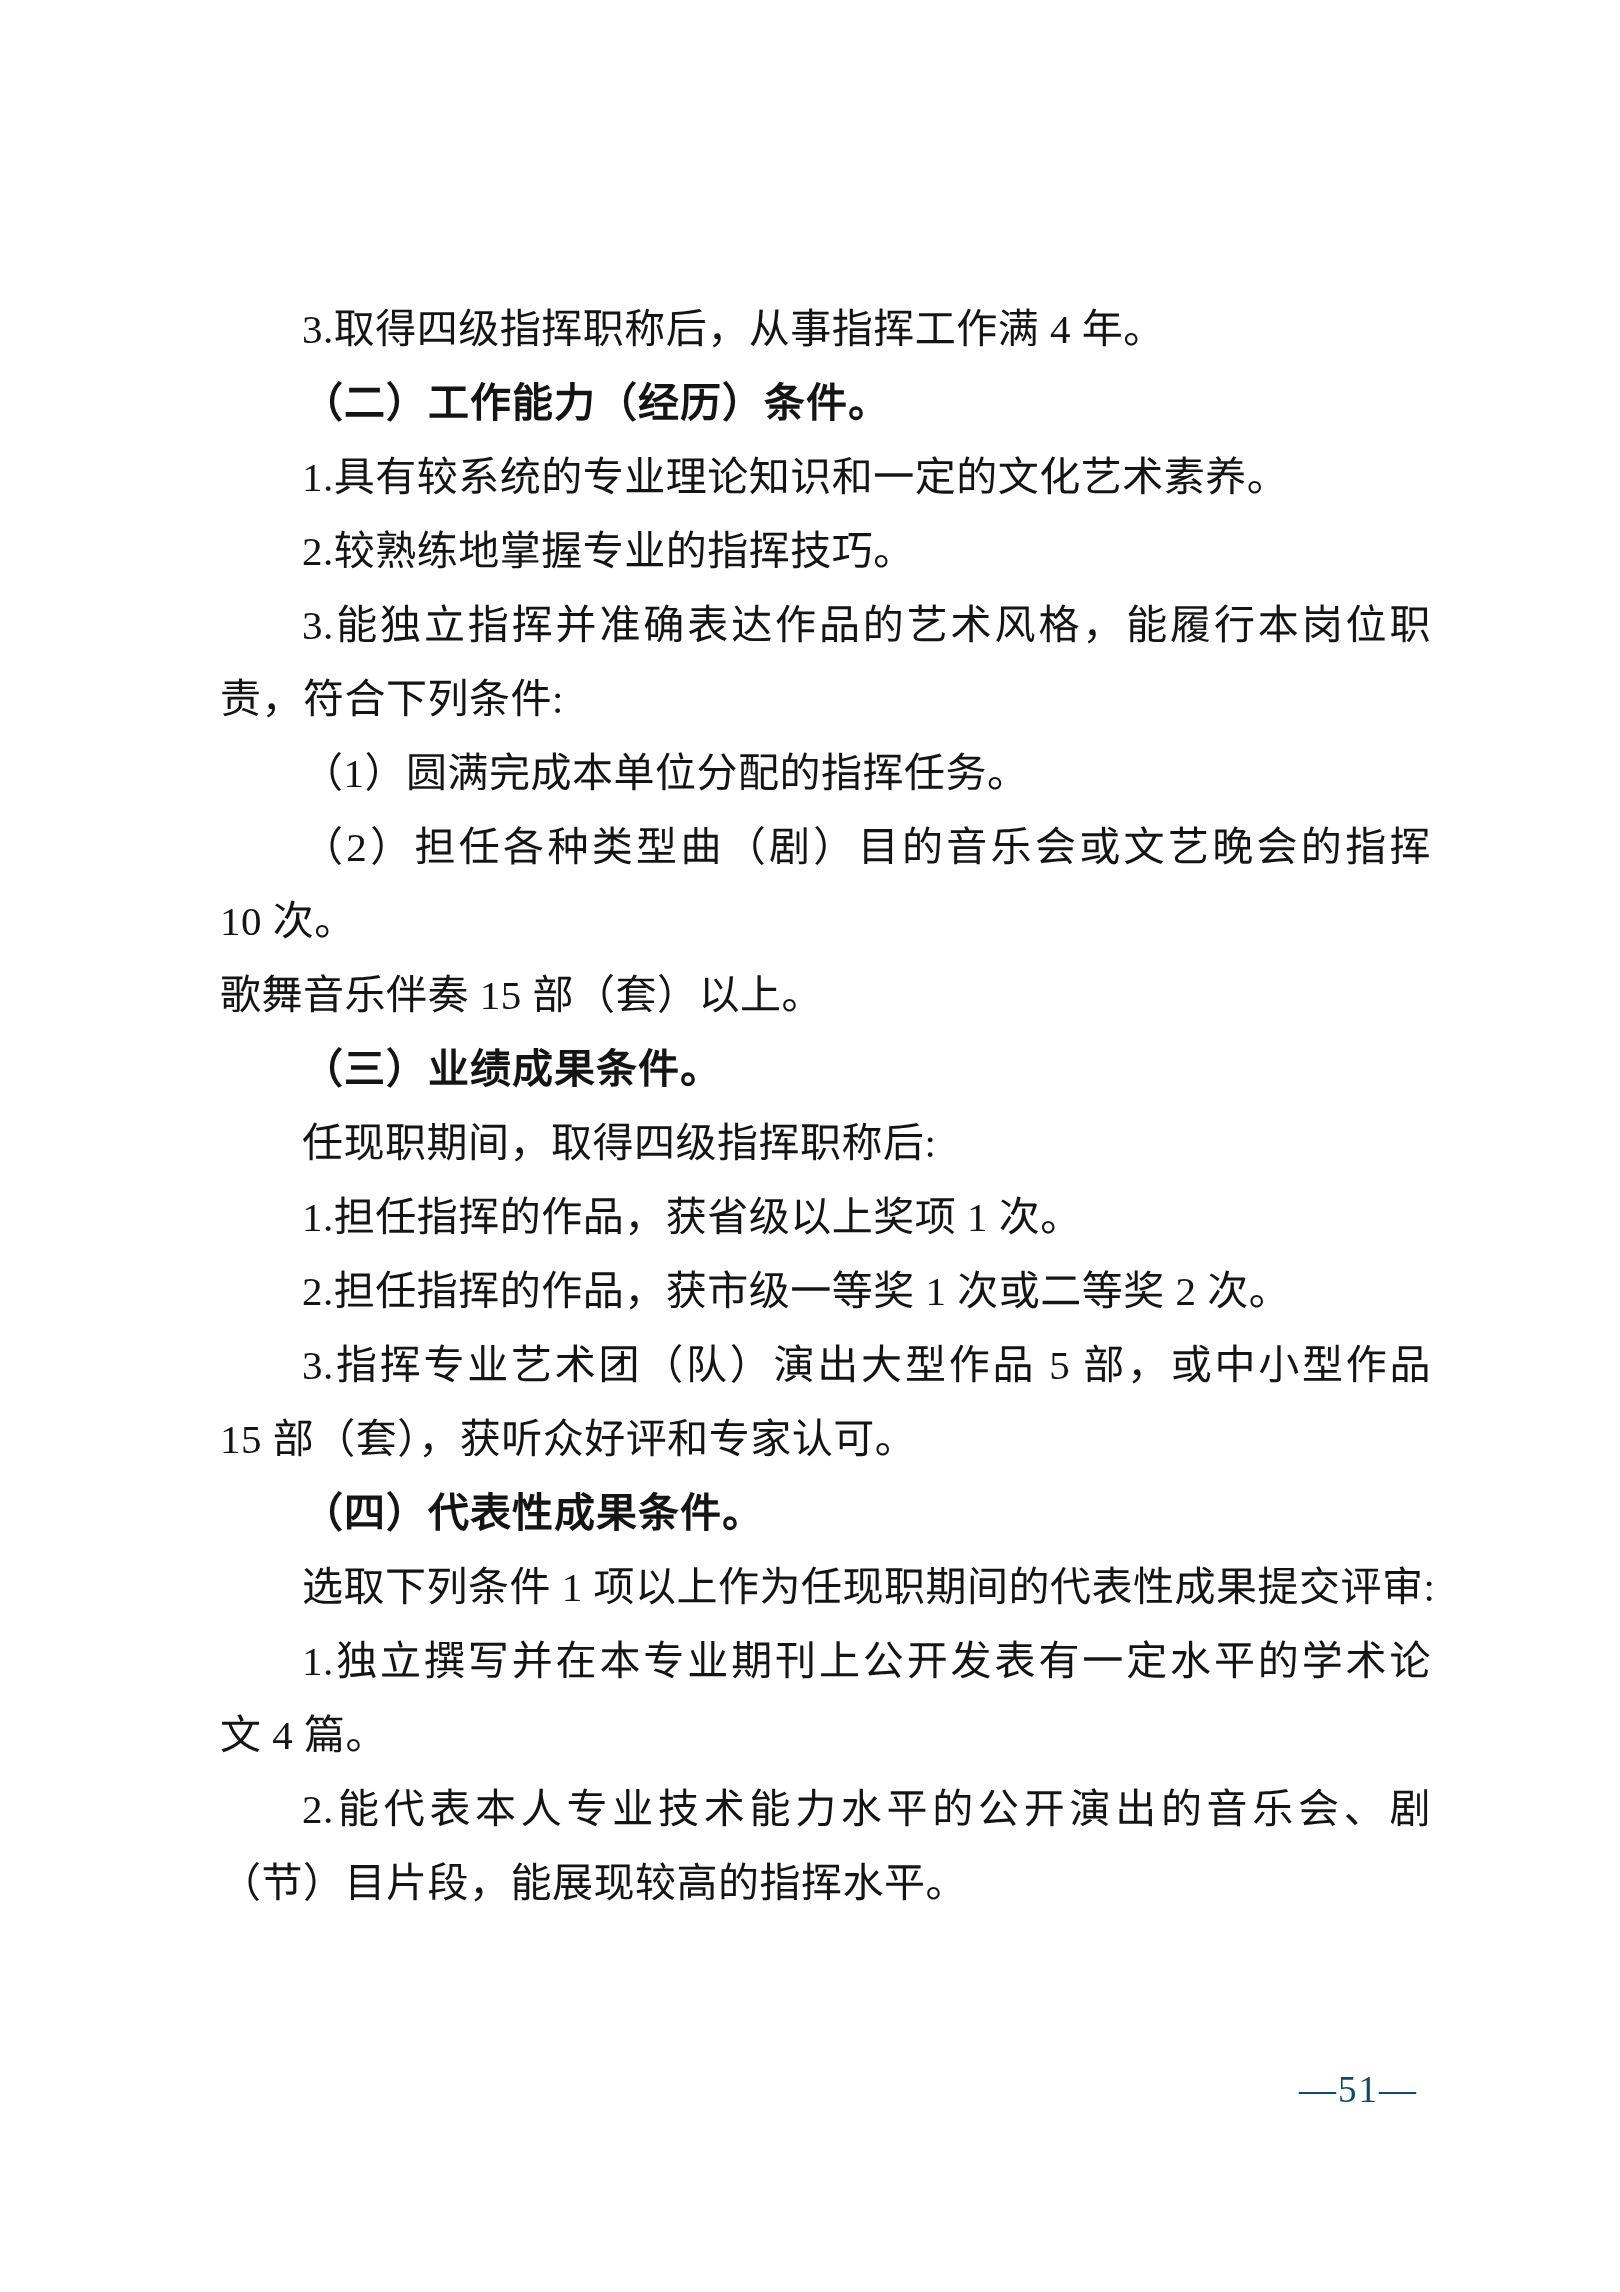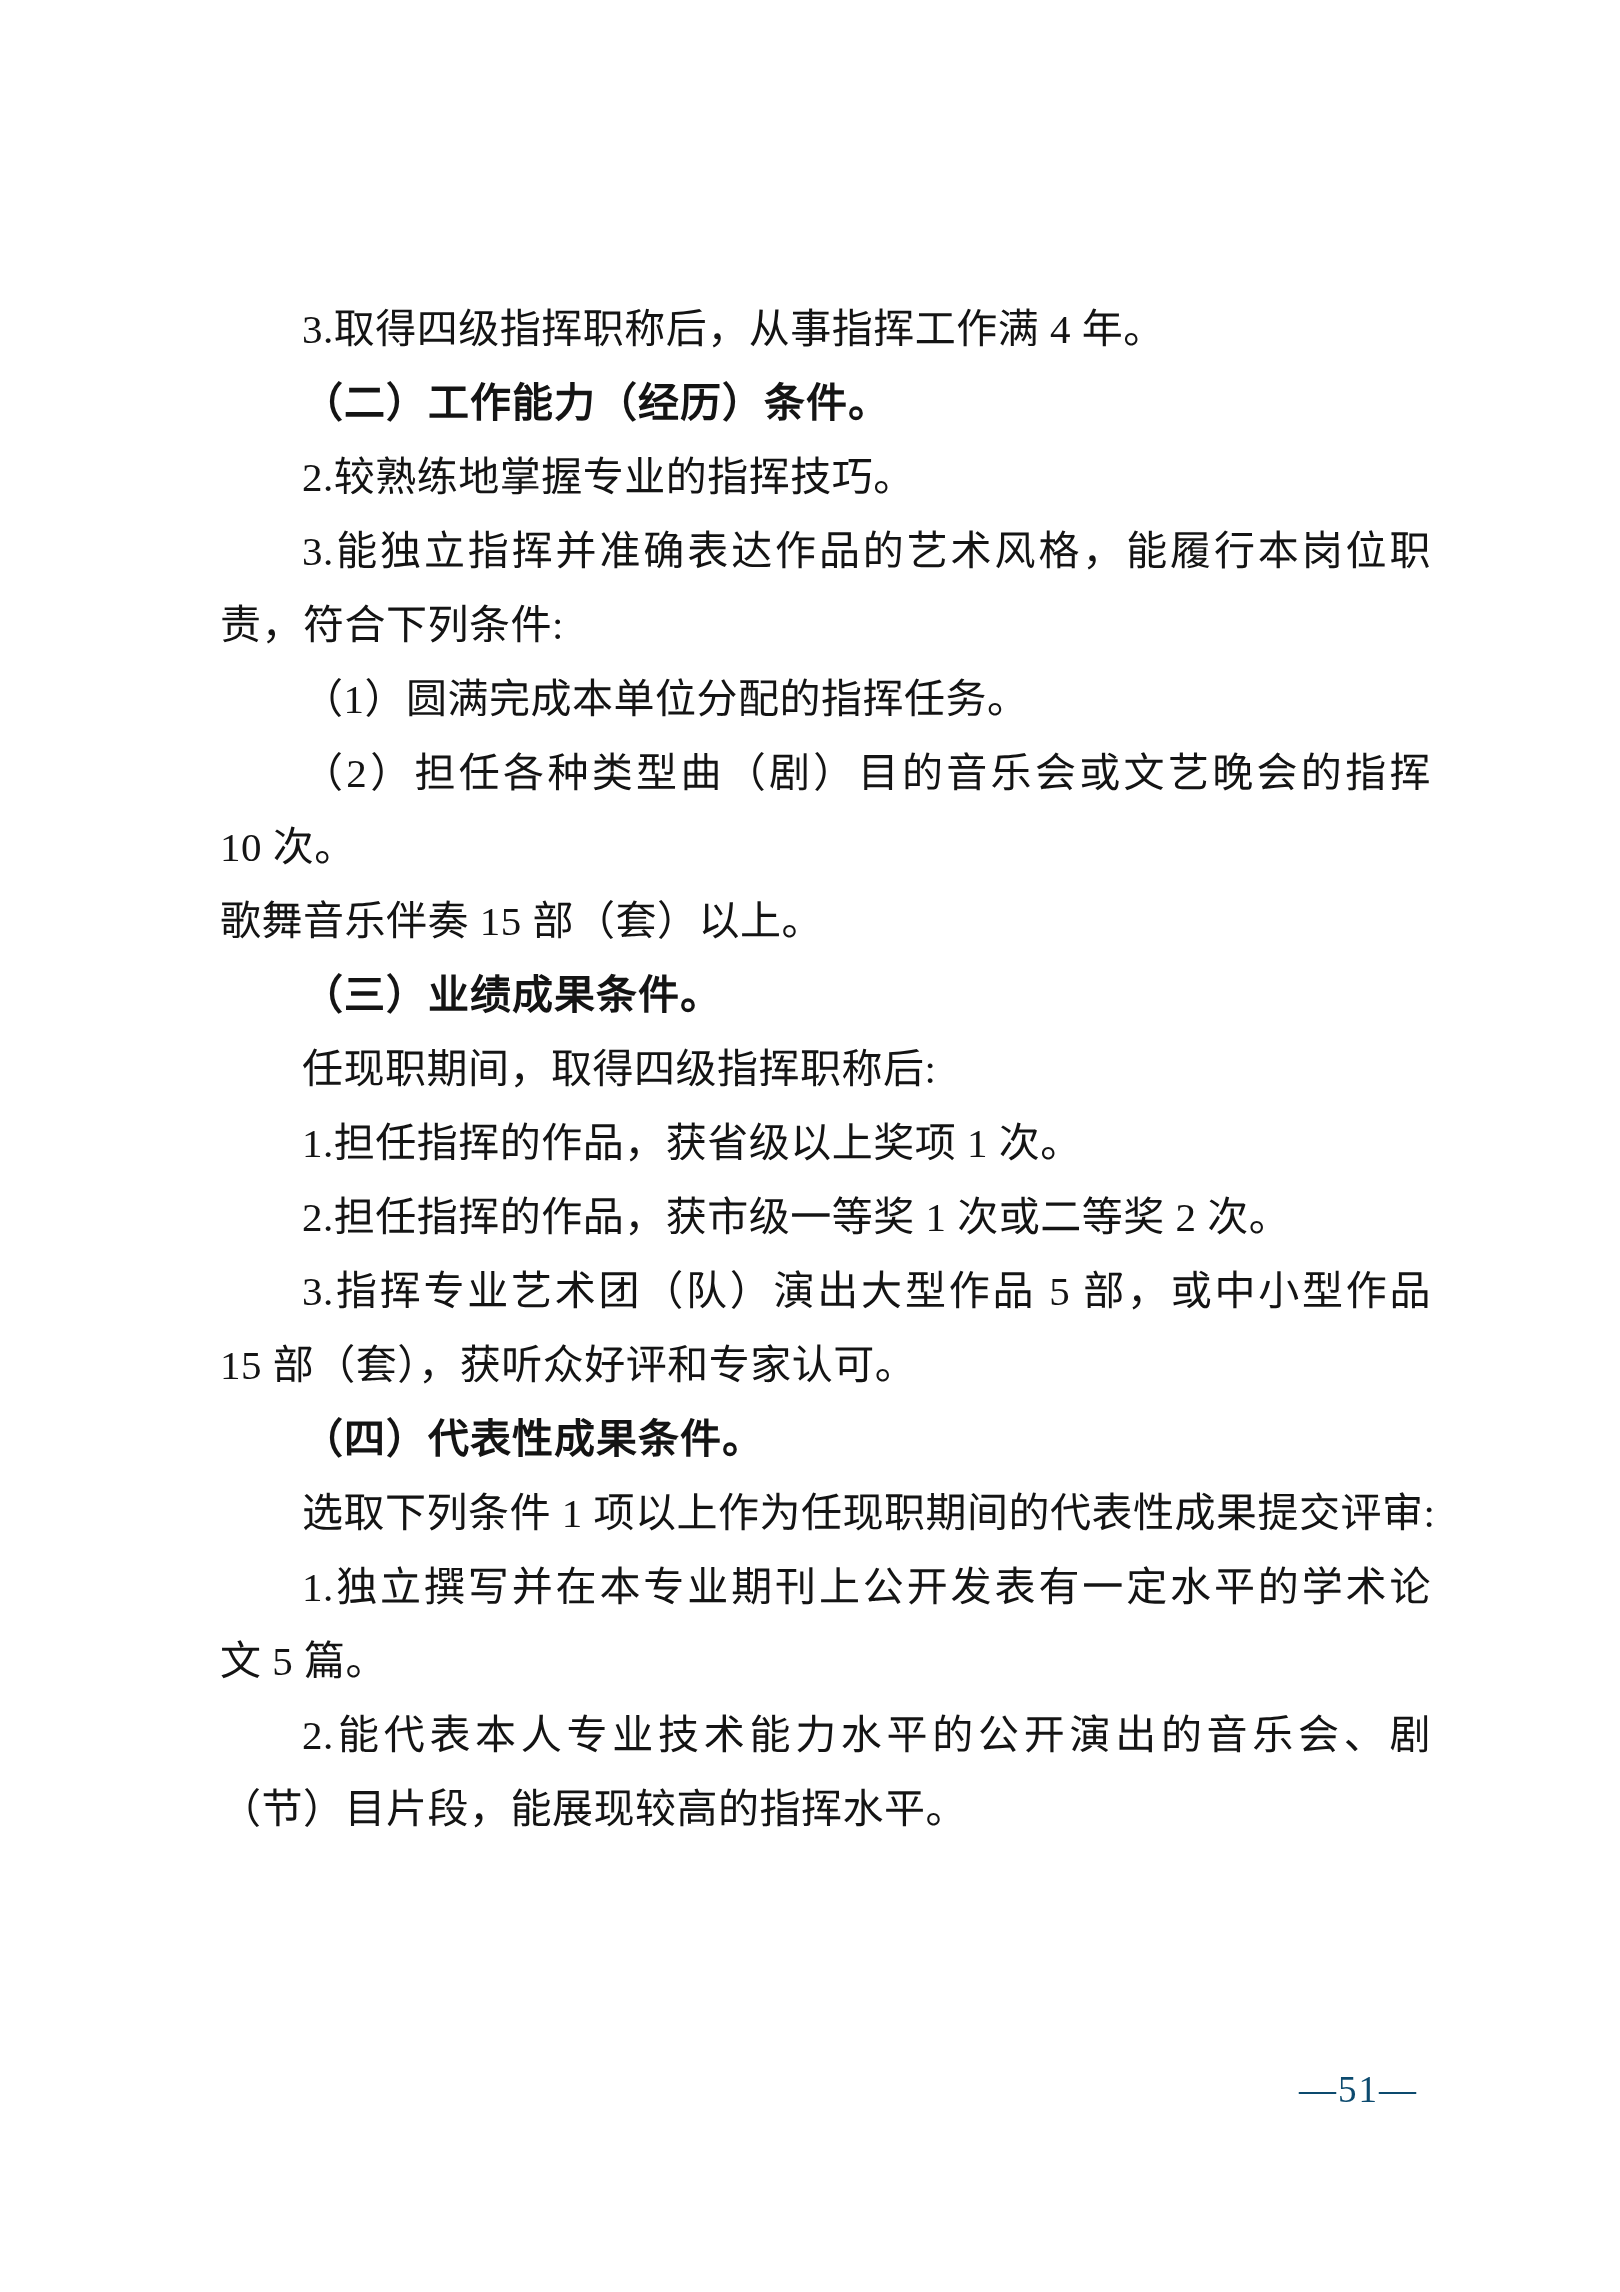--- a/index.html
+++ b/index.html
@@ -56,36 +56,37 @@
     color: #0c4a6e;
   }
 </style>
 </head>
 <body>
 
 <div class="page">
   <div class="text-block">
     <p class="ln indent">3.取得四级指挥职称后，从事指挥工作满 4 年。</p>
     <p class="ln indent heading">（二）工作能力（经历）条件。</p>
+    <p class="ln indent">1.具有较系统的专业理论知识和一定的文化艺术素养。</p>
     <p class="ln indent">2.较熟练地掌握专业的指挥技巧。</p>
     <p class="ln indent stretch">3.能独立指挥并准确表达作品的艺术风格，能履行本岗位职</p>
     <p class="ln">责，符合下列条件:</p>
     <p class="ln indent">（1）圆满完成本单位分配的指挥任务。</p>
     <p class="ln indent stretch">（2）担任各种类型曲（剧）目的音乐会或文艺晚会的指挥</p>
     <p class="ln">10 次。</p>
     <p class="ln">歌舞音乐伴奏 15 部（套）以上。</p>
     <p class="ln indent heading">（三）业绩成果条件。</p>
     <p class="ln indent">任现职期间，取得四级指挥职称后:</p>
     <p class="ln indent">1.担任指挥的作品，获省级以上奖项 1 次。</p>
     <p class="ln indent">2.担任指挥的作品，获市级一等奖 1 次或二等奖 2 次。</p>
     <p class="ln indent stretch">3.指挥专业艺术团（队）演出大型作品 5 部，或中小型作品</p>
     <p class="ln">15 部（套），获听众好评和专家认可。</p>
     <p class="ln indent heading">（四）代表性成果条件。</p>
     <p class="ln indent">选取下列条件 1 项以上作为任现职期间的代表性成果提交评审:</p>
     <p class="ln indent stretch">1.独立撰写并在本专业期刊上公开发表有一定水平的学术论</p>
-    <p class="ln">文 5 篇。</p>
+    <p class="ln">文 4 篇。</p>
     <p class="ln indent stretch">2.能代表本人专业技术能力水平的公开演出的音乐会、剧</p>
     <p class="ln">（节）目片段，能展现较高的指挥水平。</p>
   </div>
 
   <div class="page-number">—51—</div>
 </div>
 
 
 </body></html>

